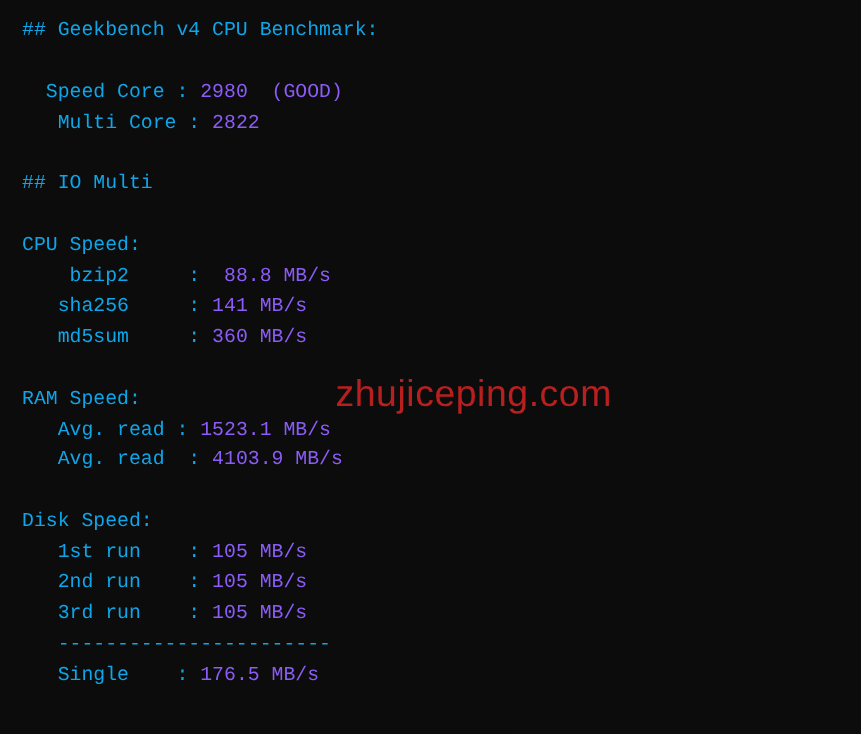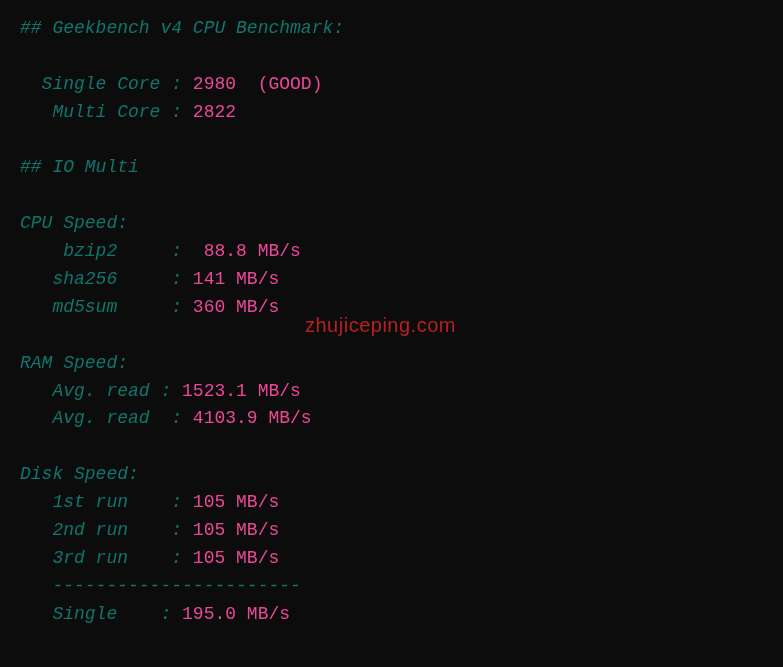--- a/index.html
+++ b/index.html
@@ -9,59 +9,58 @@
       font-family: 'Consolas', 'Monaco', 'Courier New', monospace;
       font-size: 18px;
       line-height: 1.55;
       color: #cccccc;
       width: 783px;
       height: 667px;
       box-sizing: border-box;
       position: relative;
     }
     .cyan {
-      color: #0f766e;
-      font-style: italic;
+      color: #0ea5e9;
     }
     .white {
-      color: #ec4899;
+      color: #8b5cf6;
     }
     .line {
       white-space: pre;
     }
     .watermark {
       position: absolute;
       color: #b82020;
       font-family: Arial, sans-serif;
-      font-size: 20px;
+      font-size: 34px;
       font-weight: normal;
-      top: 310px;
+      top: 332px;
       left: 305px;
       letter-spacing: 0.5px;
     }
   </style>
 </head>
 <body>
 
 <div class="line"><span class="cyan">## Geekbench v4 CPU Benchmark:</span></div>
 <div class="line"> </div>
-<div class="line"><span class="cyan">  Single Core :</span><span class="white"> 2980  (GOOD)</span></div>
+<div class="line"><span class="cyan">  Speed Core :</span><span class="white"> 2980  (GOOD)</span></div>
 <div class="line"><span class="cyan">   Multi Core :</span><span class="white"> 2822</span></div>
 <div class="line"> </div>
 <div class="line"><span class="cyan">## IO Multi</span></div>
 <div class="line"> </div>
 <div class="line"><span class="cyan">CPU Speed:</span></div>
 <div class="line"><span class="cyan">    bzip2     :</span><span class="white">  88.8 MB/s</span></div>
 <div class="line"><span class="cyan">   sha256     :</span><span class="white"> 141 MB/s</span></div>
 <div class="line"><span class="cyan">   md5sum     :</span><span class="white"> 360 MB/s</span></div>
 <div class="line"> </div>
 <div class="line"><span class="cyan">RAM Speed:</span></div>
 <div class="line"><span class="cyan">   Avg. read :</span><span class="white"> 1523.1 MB/s</span></div>
 <div class="line"><span class="cyan">   Avg. read  :</span><span class="white"> 4103.9 MB/s</span></div>
 <div class="line"> </div>
 <div class="line"><span class="cyan">Disk Speed:</span></div>
 <div class="line"><span class="cyan">   1st run    :</span><span class="white"> 105 MB/s</span></div>
 <div class="line"><span class="cyan">   2nd run    :</span><span class="white"> 105 MB/s</span></div>
 <div class="line"><span class="cyan">   3rd run    :</span><span class="white"> 105 MB/s</span></div>
 <div class="line"><span class="cyan">   -----------------------</span></div>
-<div class="line"><span class="cyan">   Single    :</span><span class="white"> 195.0 MB/s</span></div>
+<div class="line"><span class="cyan">   Single    :</span><span class="white"> 176.5 MB/s</span></div>
 
 <div class="watermark">zhujiceping.com</div>
 
 </body></html>

